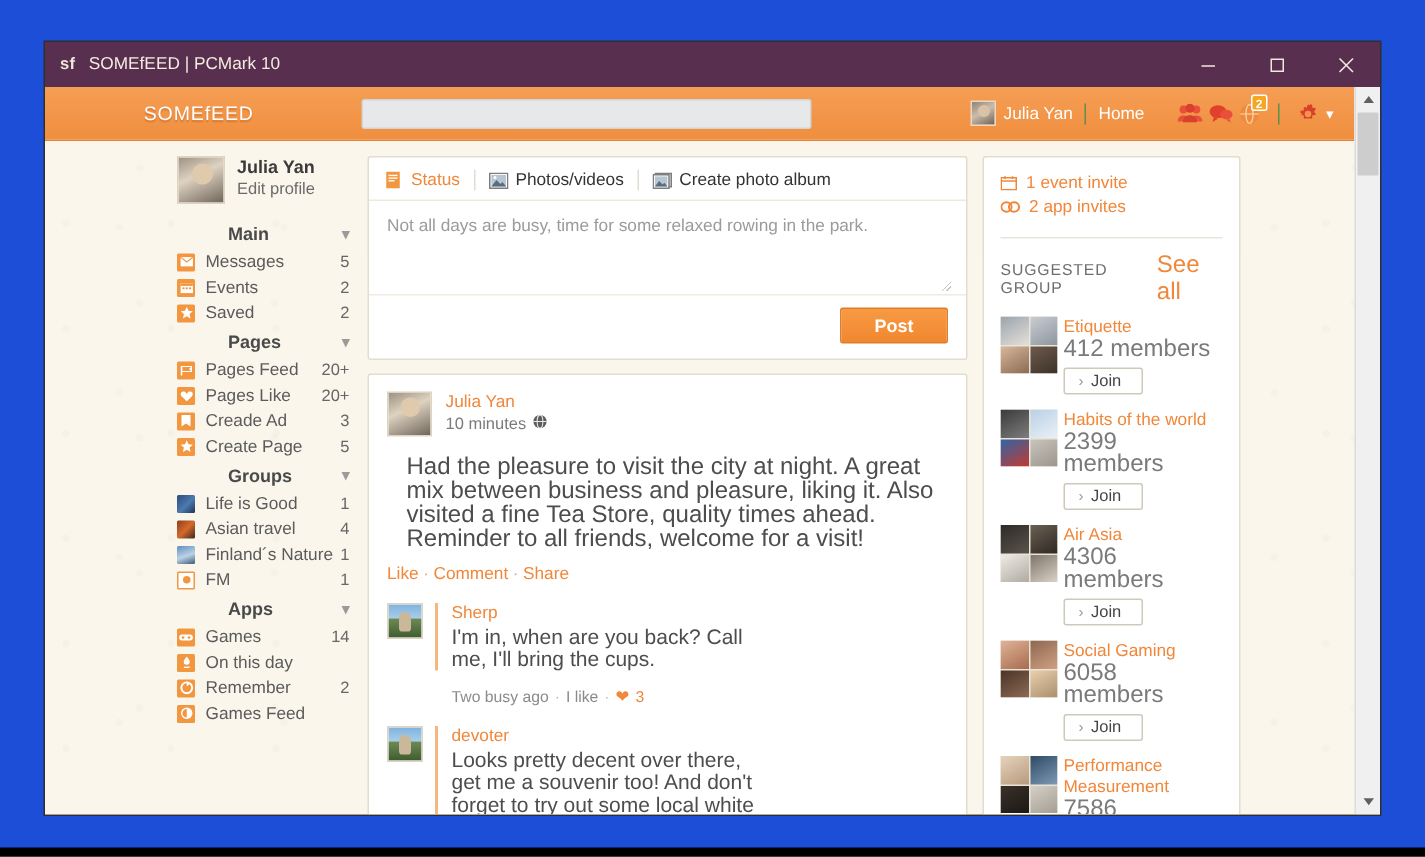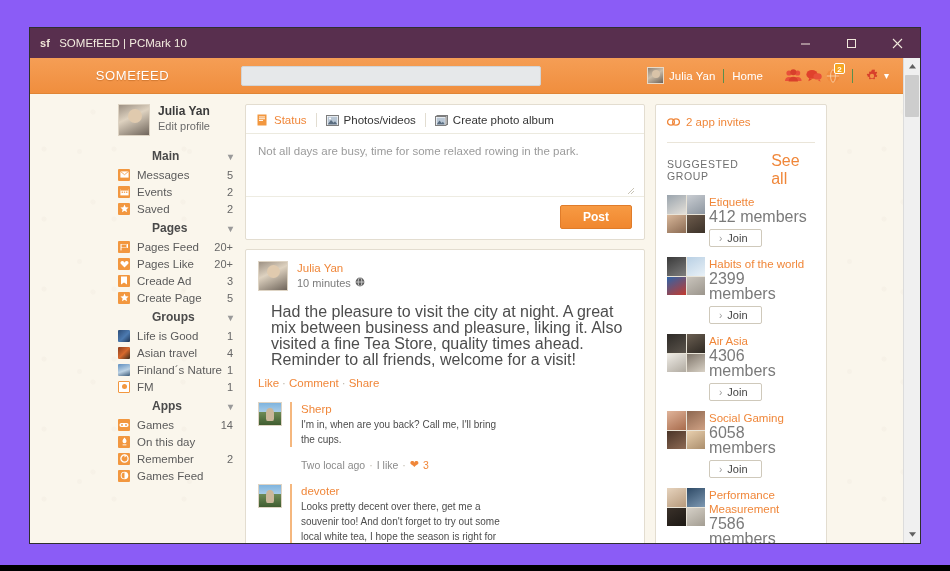--- a/index.html
+++ b/index.html
@@ -3,21 +3,21 @@
 <meta charset="utf-8">
 <style>
   * { box-sizing: border-box; margin: 0; padding: 0; }
   html, body {
     width: 950px; height: 571px;
     background: #000;
     font-family: "Liberation Sans", sans-serif;
     overflow: hidden;
   }
   
-  #desktop { position: relative; width: 950px; height: 565px; background: #8b5cf6; }
+  #desktop { position: relative; width: 950px; height: 565px; background: #1d4ed8; }
   #window {
     position: absolute; left: 30px; top: 28px;
     width: 890px; height: 515px;
     background: #fdfaf3;
     box-shadow: 0 0 0 1px #2f2f2f;
     overflow: hidden;
     display: flex; flex-direction: column;
   }
   
   #titlebar {
@@ -201,21 +201,21 @@
     background: linear-gradient(180deg,#7fb4de 0%,#a9cde8 42%,#6d8a55 43%,#3f5c30 100%);
     position: relative;
   }
   .cm-pic::after {
     content:''; position: absolute; left: 7px; top: 5px;
     width: 8px; height: 13px; border-radius: 40% 40% 20% 20%;
     background: #cbb79a;
   }
   .cm-body { border-left: 2px solid #f5b77e; padding-left: 9px; flex: 1; }
   .cm-author { font-size: 11.5px; color: #f0873a; line-height: 15px; }
-  .cm-text { font-size: 10px; color: #4d4d4d; line-height: 15px; }
+  .cm-text { font-size: 14px; color: #4d4d4d; line-height: 15px; }
   .cm-meta { font-size: 10.5px; color: #8b8b8b; margin-top: 11px; margin-left: 11px; display: flex; align-items: center; gap: 4px; }
   .cm-meta .dot { color: #bfb9ac; }
   .heart { color: #f0873a; font-size: 11px; }
   .cm-likes { color: #f0873a; }
   
   #rightcol { width: 172px; flex: 0 0 172px; margin-left: 10px; }
   .invites { padding: 9px 11px 8px 11px; }
   .invite-row { display: flex; align-items: center; gap: 6px; font-size: 11.5px; color: #f0873a; line-height: 16px; }
   .invite-row svg { display: block; }
   .sg-div { height: 1px; background: #eae5d9; margin: 4px 11px 0 11px; }
@@ -582,21 +582,21 @@
               </div>
 
               <div class="comment">
                 <span class="cm-pic"></span>
                 <div class="cm-body">
                   <span class="cm-author" style="display:block">Sherp</span>
                   <span class="cm-text" style="display:block; max-width:210px">I'm in, when are you back? Call me, I'll bring the cups.</span>
                 </div>
               </div>
               <div class="cm-meta" style="margin-left:43px">
-                <span>Two local ago</span>
+                <span>Two busy ago</span>
                 <span class="dot">·</span>
                 <span>I like</span>
                 <span class="dot">·</span>
                 <span class="heart">❤</span>
                 <span class="cm-likes">3</span>
               </div>
 
               <div class="comment">
                 <span class="cm-pic"></span>
                 <div class="cm-body">
@@ -604,20 +604,31 @@
                   <span class="cm-text" style="display:block; max-width:210px">Looks pretty decent over there, get me a souvenir too! And don't forget to try out some local white tea, I hope the season is right for that.</span>
                 </div>
               </div>
 
             </div>
           </div>
 
           <div id="rightcol">
             <div class="card">
               <div class="invites">
+                <div class="invite-row">
+                  <span>
+                    <svg width="11" height="10" viewBox="0 0 11 10">
+                        <rect x=".5" y="1.5" width="10" height="8" fill="none" stroke="#f0873a" stroke-width="1"></rect>
+                        <line x1=".5" y1="3.6" x2="10.5" y2="3.6" stroke="#f0873a" stroke-width="1"></line>
+                        <line x1="3" y1=".5" x2="3" y2="2.3" stroke="#f0873a" stroke-width="1.1"></line>
+                        <line x1="8" y1=".5" x2="8" y2="2.3" stroke="#f0873a" stroke-width="1.1"></line>
+                      </svg>
+                  </span>
+                  <span>1 event invite</span>
+                </div>
                 <div class="invite-row">
                   <span>
                     <svg width="13" height="8" viewBox="0 0 13 8">
                         <ellipse cx="4" cy="4" rx="3.4" ry="3.2" fill="none" stroke="#f0873a" stroke-width="1.3"></ellipse>
                         <ellipse cx="9" cy="4" rx="3.4" ry="3.2" fill="none" stroke="#f0873a" stroke-width="1.3"></ellipse>
                       </svg>
                   </span>
                   <span>2 app invites</span>
                 </div>
               </div>

